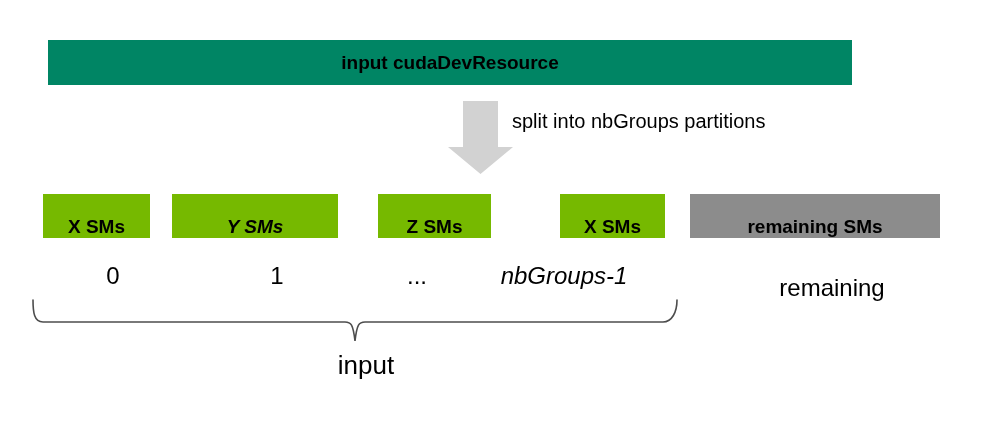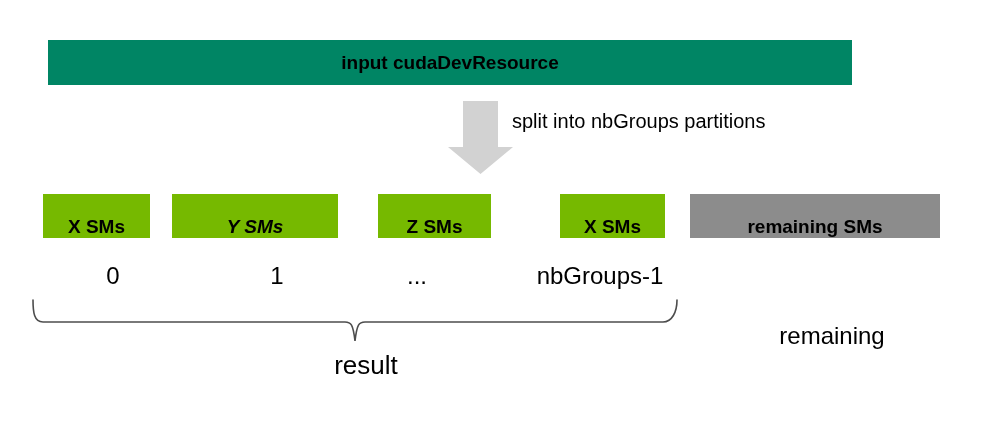--- a/index.html
+++ b/index.html
@@ -38,22 +38,22 @@
   .pbox-4 { left: 560px; width: 105px; }
   .pbox-5 { left: 690px; width: 250px; }
   .idx {
     position: absolute; top: 262px;
     font-size: 24px; white-space: nowrap;
     transform: translateX(-50%);
   }
   .idx-1 { left: 113px; }
   .idx-2 { left: 277px; }
   .idx-3 { left: 417px; }
-  .idx-4 { left: 600px; }
-  .idx-5 { left: 832px; top: 274px; margin-top: 48px; }
+  .idx-4 { left: 564px; font-style: italic; }
+  .idx-5 { left: 832px; top: 274px; }
   .brace-svg { position: absolute; left: 28px; top: 296px; }
   .result-label {
     position: absolute; left: 366px; top: 350px;
     font-size: 26px; transform: translateX(-50%);
   }
 </style>
 </head>
 <body>
 
 <div class="canvas">
@@ -85,15 +85,15 @@
   <div class="idx idx-1">0</div>
   <div class="idx idx-2">1</div>
   <div class="idx idx-3">...</div>
   <div class="idx idx-4">nbGroups-1</div>
   <div class="idx idx-5">remaining</div>
 
   <svg class="brace-svg" width="655" height="50" viewBox="0 0 655 50">
     <path d="M5,4 C5,16 6,26 15,26 L317,26 C323,26 325,28 327,45 C329,28 331,26 337,26 L635,26 C644,26 649,16 649,4" fill="none" stroke="#4D4D4D" stroke-width="1.6" stroke-linecap="round"></path>
   </svg>
 
-  <div class="result-label">result</div>
+  <div class="result-label">input</div>
 
 </div>
 
 </body></html>

